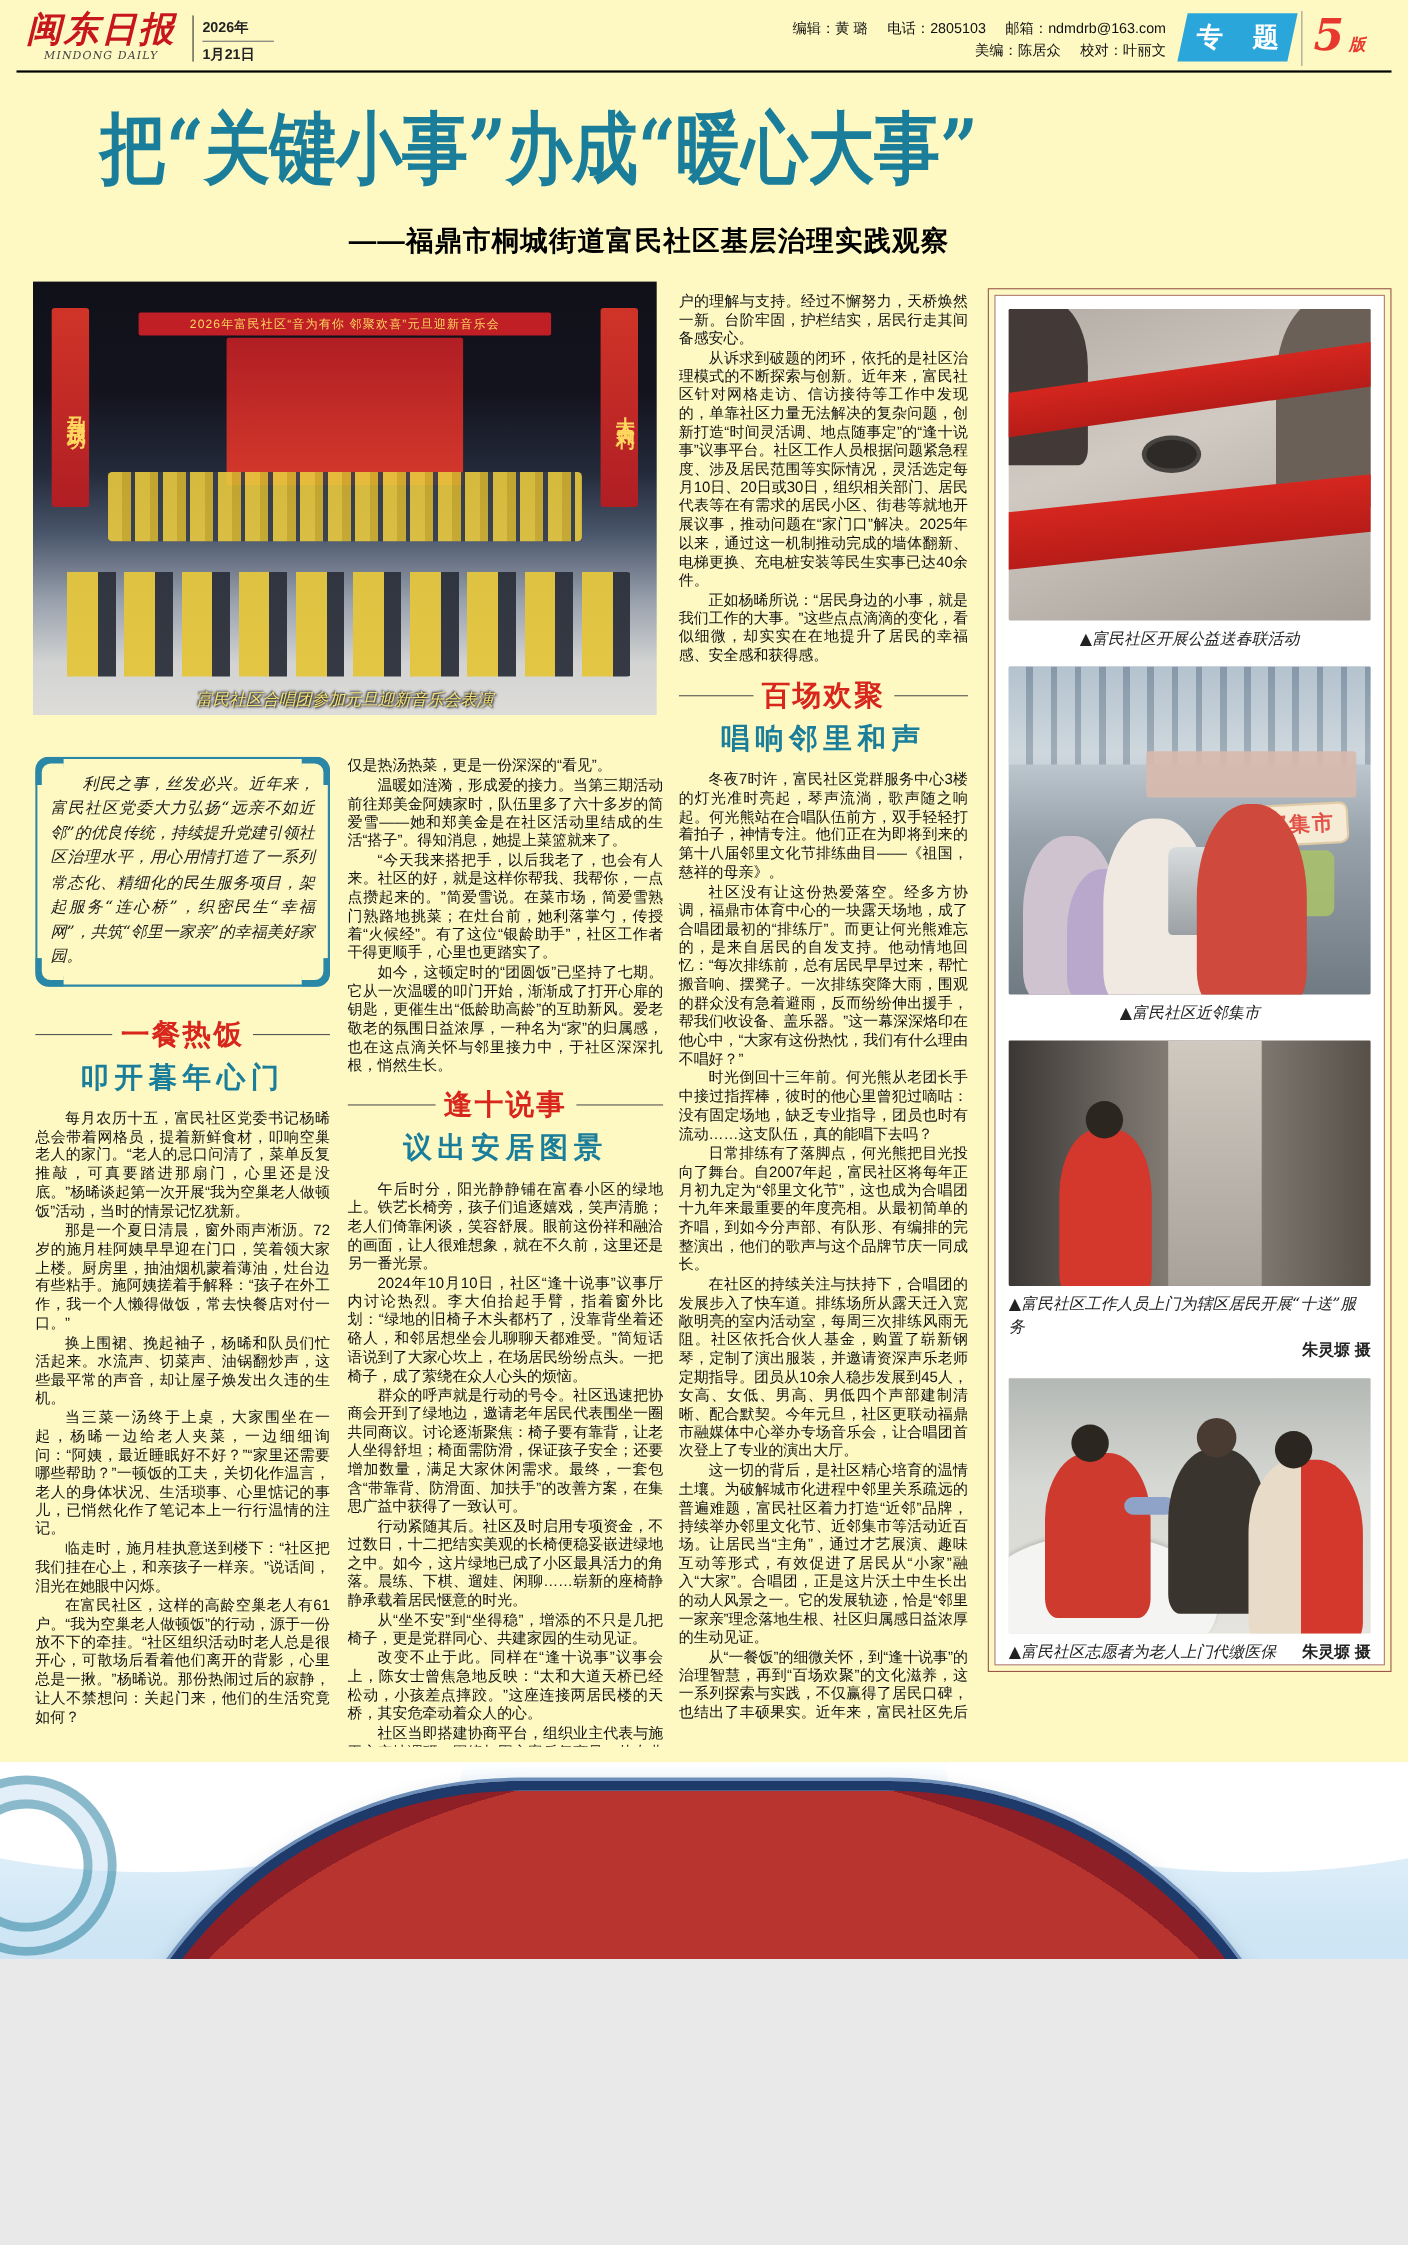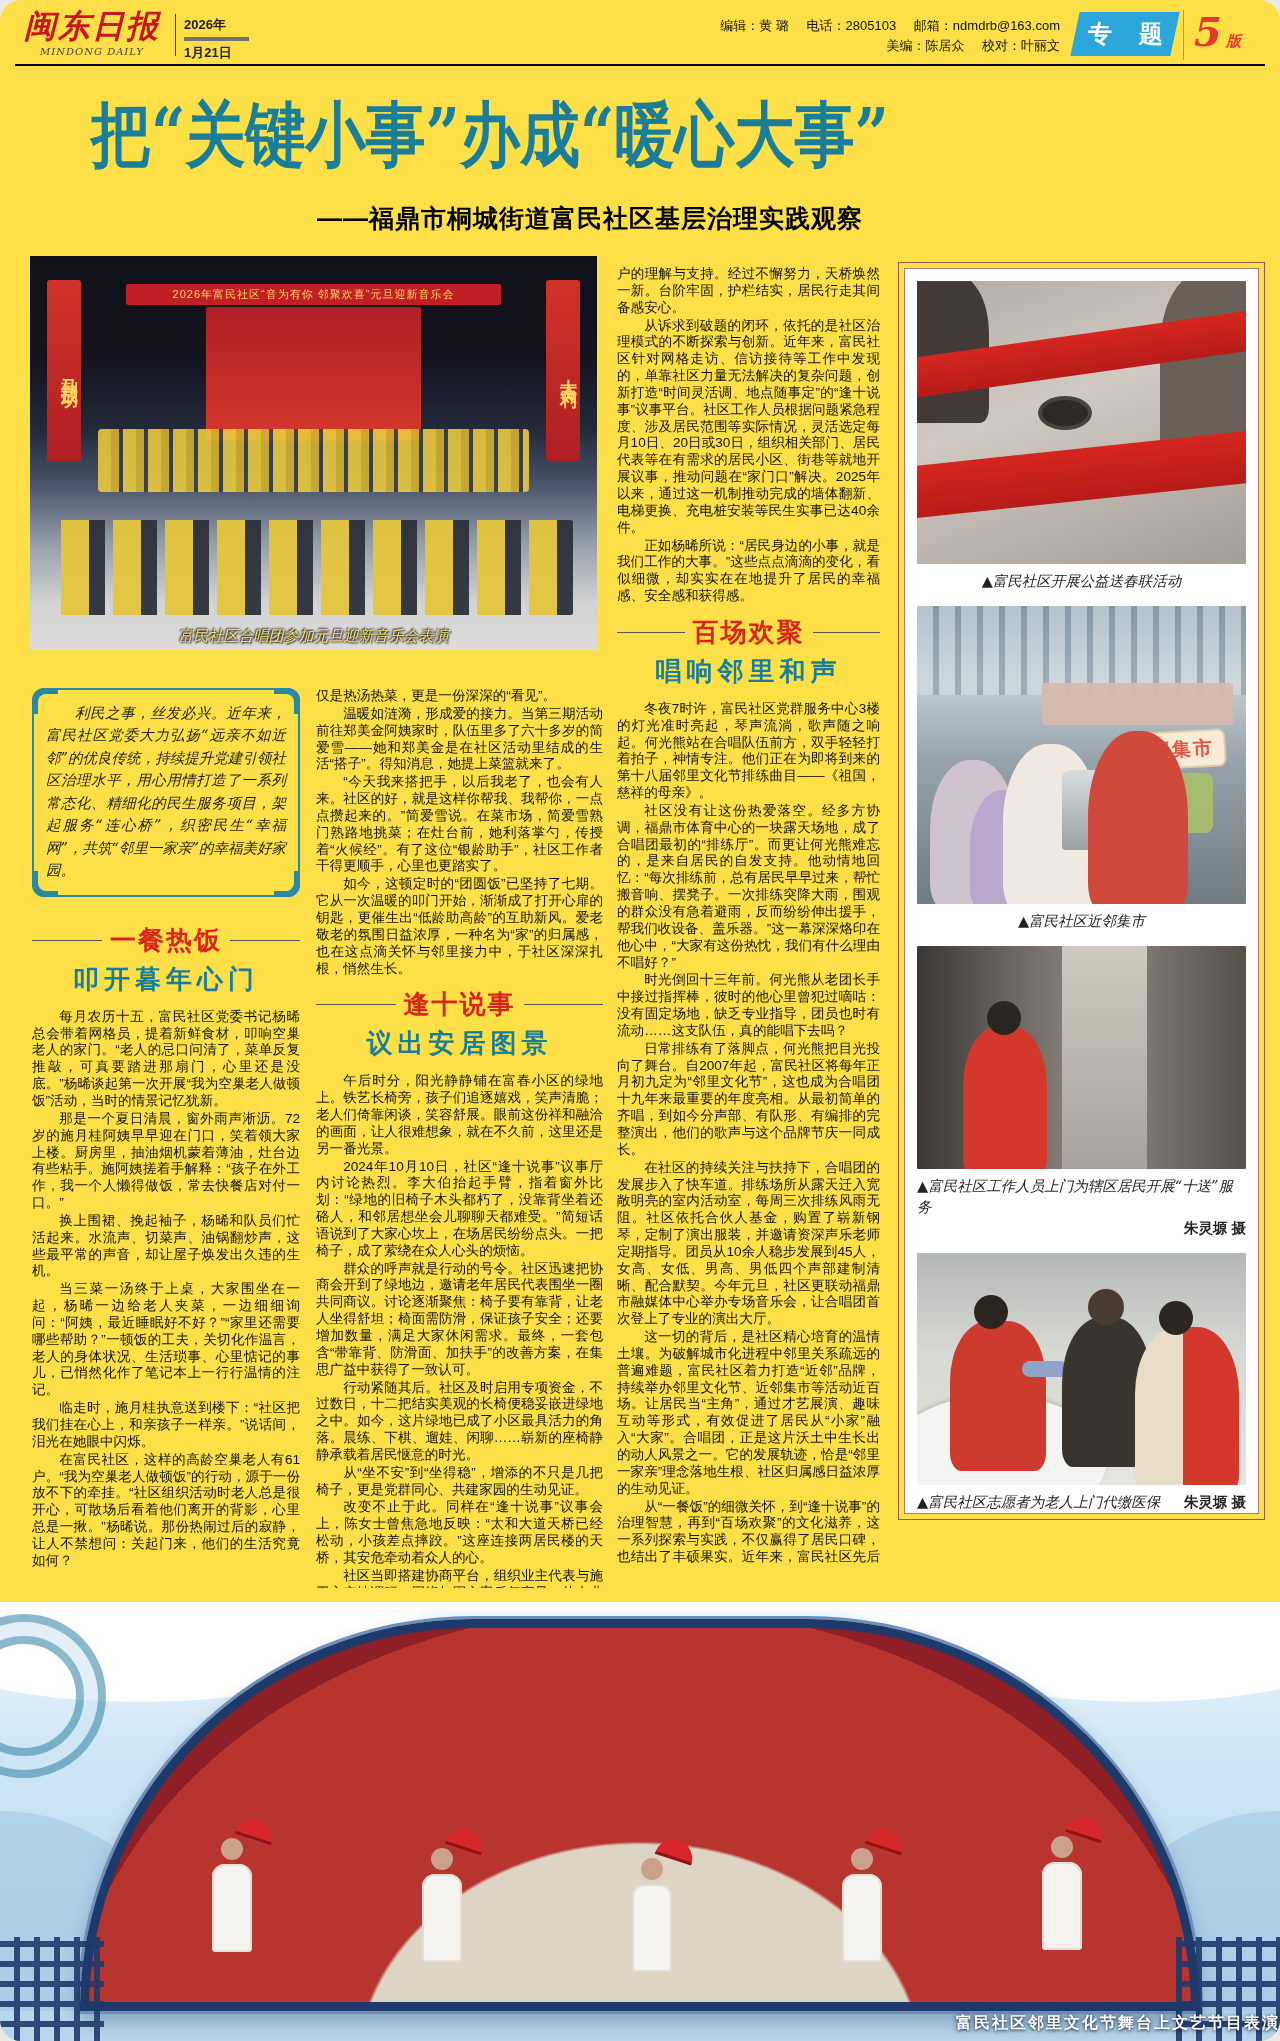--- a/index.html
+++ b/index.html
@@ -1,31 +1,31 @@
 <!DOCTYPE html>
 <html><head>
 <meta charset="utf-8">
 <style>
   * { margin:0; padding:0; box-sizing:border-box; }
   html,body { background:#e9e9e9; }
   .page {
-    position:relative; width:1280px; height:2041px; margin:0 auto;
-    background:#fde047; overflow:hidden;
-    font-family:"Liberation Sans", sans-serif; color:#111;border-radius:21px;
+    position:relative; width:1280px; height:1781px; margin:0 auto;
+    background:#fef9c3; overflow:hidden;
+    font-family:"Liberation Sans", sans-serif; color:#111;
   }
   
   .masthead { position:absolute; left:15px; top:8px; right:15px; height:54px; }
   .brand { position:absolute; left:2px; top:2px; width:150px; text-align:center; }
   .brand-cn { font-family:"DejaVu Serif", serif; font-weight:bold; font-style:italic;
               font-size:32px; color:#c8161e; letter-spacing:2px; line-height:1.05; }
   .brand-en { font-family:"DejaVu Serif", serif; font-style:italic; font-size:10px;
               color:#444; letter-spacing:1px; margin-top:2px; }
   .date-box { position:absolute; left:160px; top:6px; width:74px; height:42px;
               border-left:1px solid #333; padding-left:8px; font-size:13px; font-weight:bold; color:#222; }
-  .date-box .dy { padding:2px 0 3px; border-bottom:4px solid #737373; }
+  .date-box .dy { padding:2px 0 3px; border-bottom:1px solid #737373; }
   .date-box .dd { padding-top:3px; }
   .editor-info { position:absolute; right:205px; top:8px; width:420px; text-align:right;
                  font-size:13px; color:#111; line-height:1.5; }
   .editor-info span { margin-left:14px; }
   .badge { position:absolute; right:90px; top:4px; width:100px; height:44px;
            background:#2ba6da; transform:skewX(-12deg);
            display:flex; align-items:center; justify-content:center; }
   .badge span { transform:skewX(12deg); color:#fff; font-size:24px; font-weight:bold; letter-spacing:10px; padding-left:10px; }
   .page-no { position:absolute; right:6px; top:2px; width:76px; text-align:left;
              border-left:1px solid #999; padding-left:10px; height:50px; }

